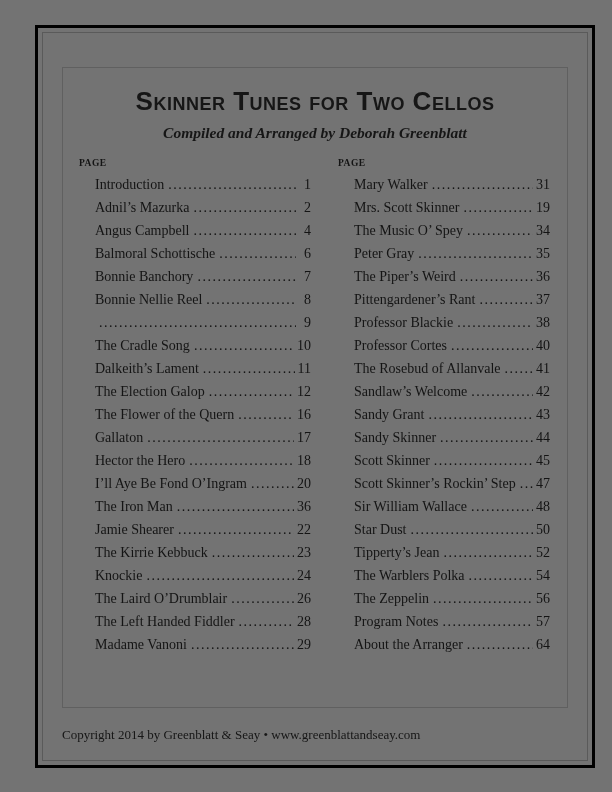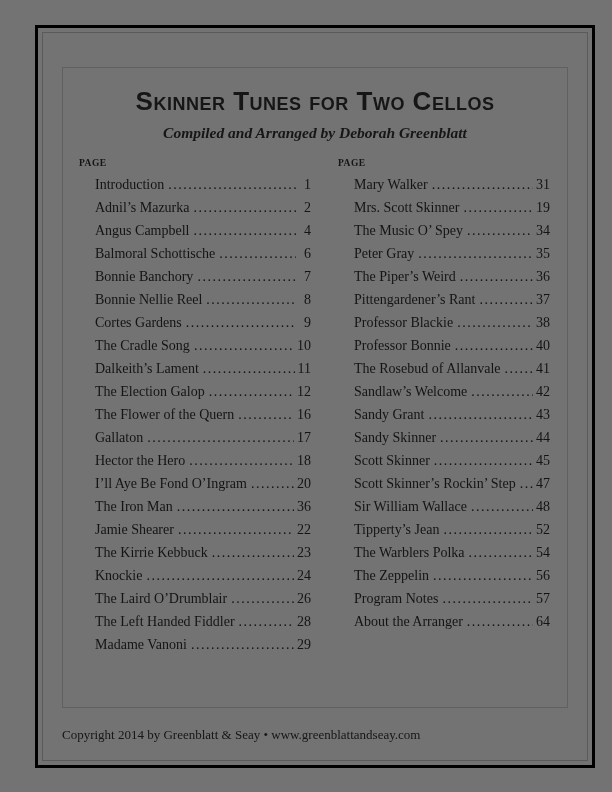--- a/index.html
+++ b/index.html
@@ -149,21 +149,20 @@
           <span class="toc-page">7</span>
         </div>
 
         <div class="toc-row">
           <span class="toc-title">Bonnie Nellie Reel</span>
           <span class="toc-dots"></span>
           <span class="toc-page">8</span>
         </div>
 
         <div class="toc-row">
-          <span class="toc-title">Cortes Gardens</span>
           <span class="toc-dots"></span>
           <span class="toc-page">9</span>
         </div>
 
         <div class="toc-row">
           <span class="toc-title">The Cradle Song</span>
           <span class="toc-dots"></span>
           <span class="toc-page">10</span>
         </div>
 
@@ -285,21 +284,21 @@
           <span class="toc-page">37</span>
         </div>
 
         <div class="toc-row">
           <span class="toc-title">Professor Blackie</span>
           <span class="toc-dots"></span>
           <span class="toc-page">38</span>
         </div>
 
         <div class="toc-row">
-          <span class="toc-title">Professor Bonnie</span>
+          <span class="toc-title">Professor Cortes</span>
           <span class="toc-dots"></span>
           <span class="toc-page">40</span>
         </div>
 
         <div class="toc-row">
           <span class="toc-title">The Rosebud of Allanvale</span>
           <span class="toc-dots"></span>
           <span class="toc-page">41</span>
         </div>
 
@@ -332,20 +331,25 @@
           <span class="toc-dots"></span>
           <span class="toc-page">47</span>
         </div>
 
         <div class="toc-row">
           <span class="toc-title">Sir William Wallace</span>
           <span class="toc-dots"></span>
           <span class="toc-page">48</span>
         </div>
 
+        <div class="toc-row">
+          <span class="toc-title">Star Dust</span>
+          <span class="toc-dots"></span>
+          <span class="toc-page">50</span>
+        </div>
 
         <div class="toc-row">
           <span class="toc-title">Tipperty’s Jean</span>
           <span class="toc-dots"></span>
           <span class="toc-page">52</span>
         </div>
 
         <div class="toc-row">
           <span class="toc-title">The Warblers Polka</span>
           <span class="toc-dots"></span>

